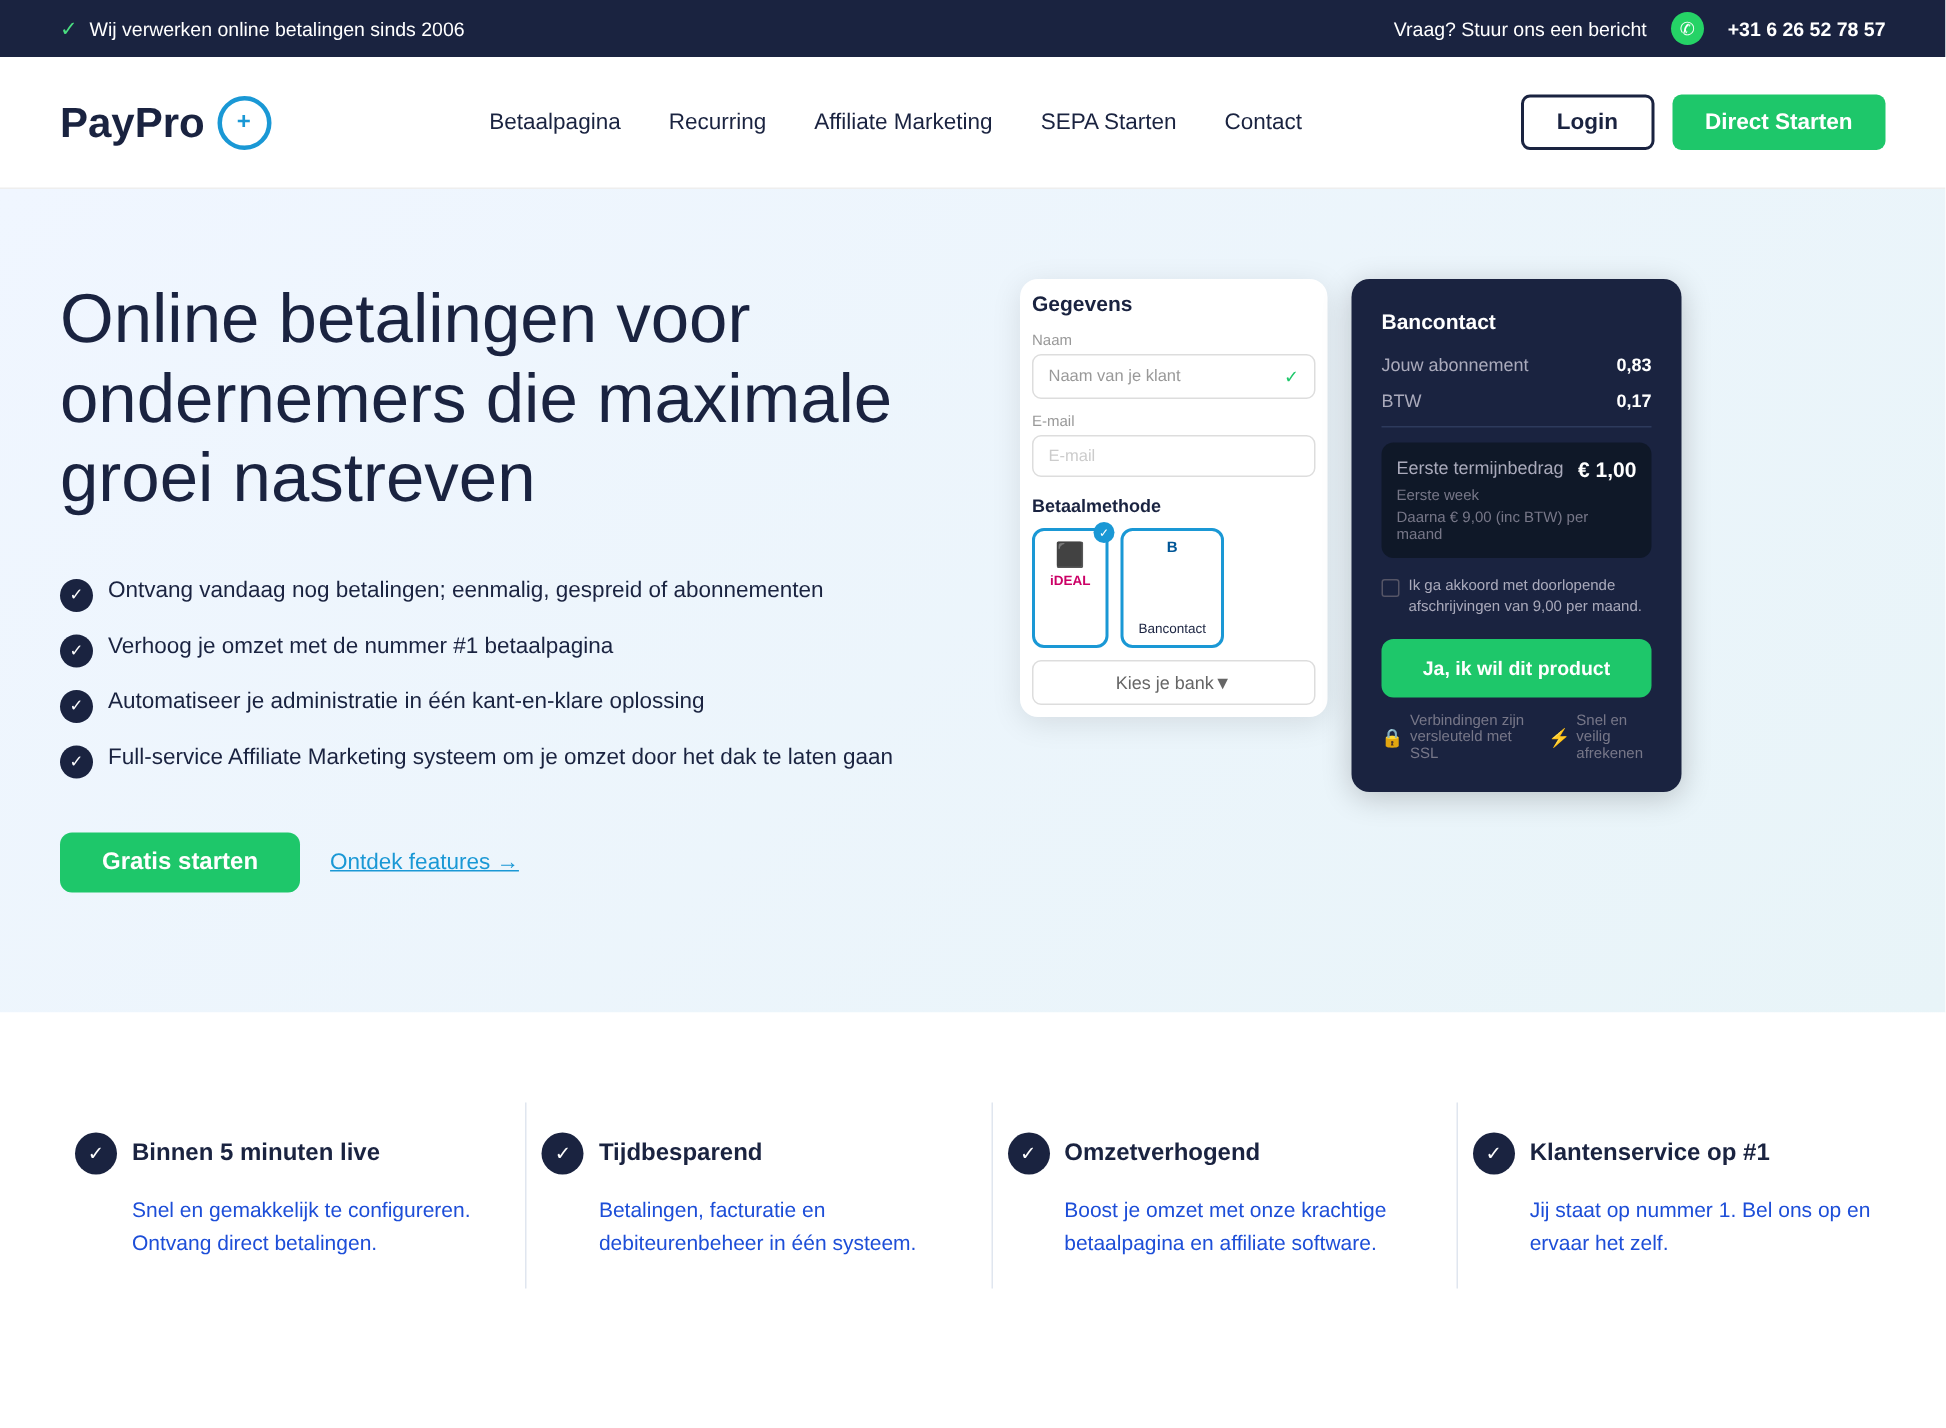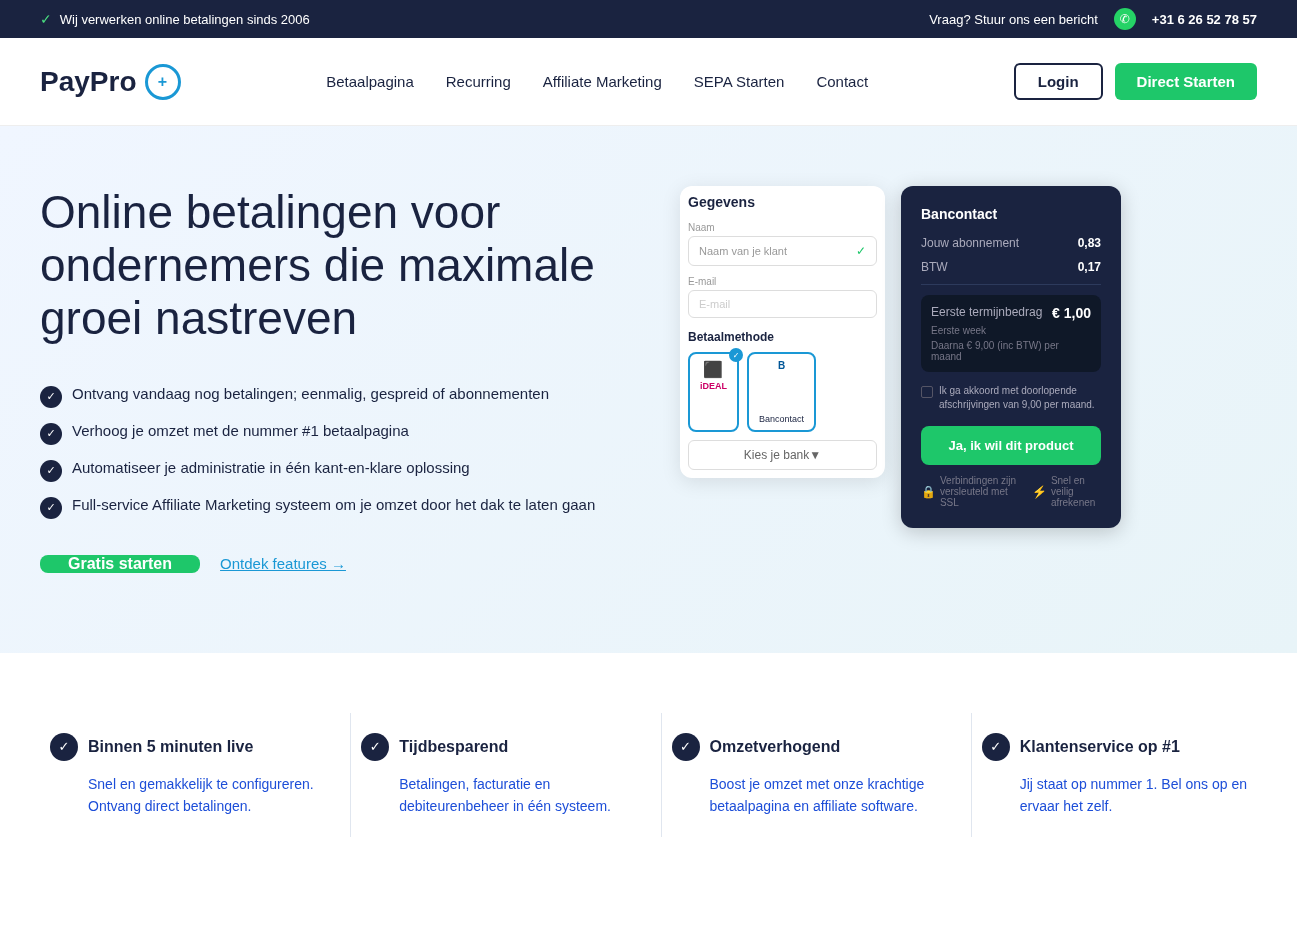--- a/index.html
+++ b/index.html
@@ -66,21 +66,21 @@
     .hero-features { list-style: none; margin-bottom: 36px; }
     .hero-features li { display: flex; align-items: flex-start; gap: 10px; margin-bottom: 14px; font-size: 15px; color: #1a2340; }
     .check-circle {
       width: 22px; height: 22px; border-radius: 50%; background: #1a2340;
       display: inline-flex; align-items: center; justify-content: center;
       color: #fff; font-size: 11px; flex-shrink: 0; margin-top: 1px;
     }
     .hero-cta { display: flex; align-items: center; gap: 20px; }
     .btn-gratis {
       background: #1ec76a; color: #fff; border: none;
-      padding: 0 28px; border-radius: 8px; font-size: 16px; font-weight: 700; cursor: pointer;
+      padding: 11px 28px; border-radius: 8px; font-size: 16px; font-weight: 700; cursor: pointer;
     }
     .link-ontdek { color: #1a98d5; text-decoration: underline; font-size: 15px; cursor: pointer; display: flex; align-items: center; gap: 4px; }
 
     
     .hero-right { display: flex; gap: 16px; align-items: flex-start; flex-shrink: 0; }
 
     
     .form-card {
       background: #fff; border-radius: 12px; padding: 8px;
       width: 205px; box-shadow: 0 4px 20px rgba(0,0,0,0.1);

